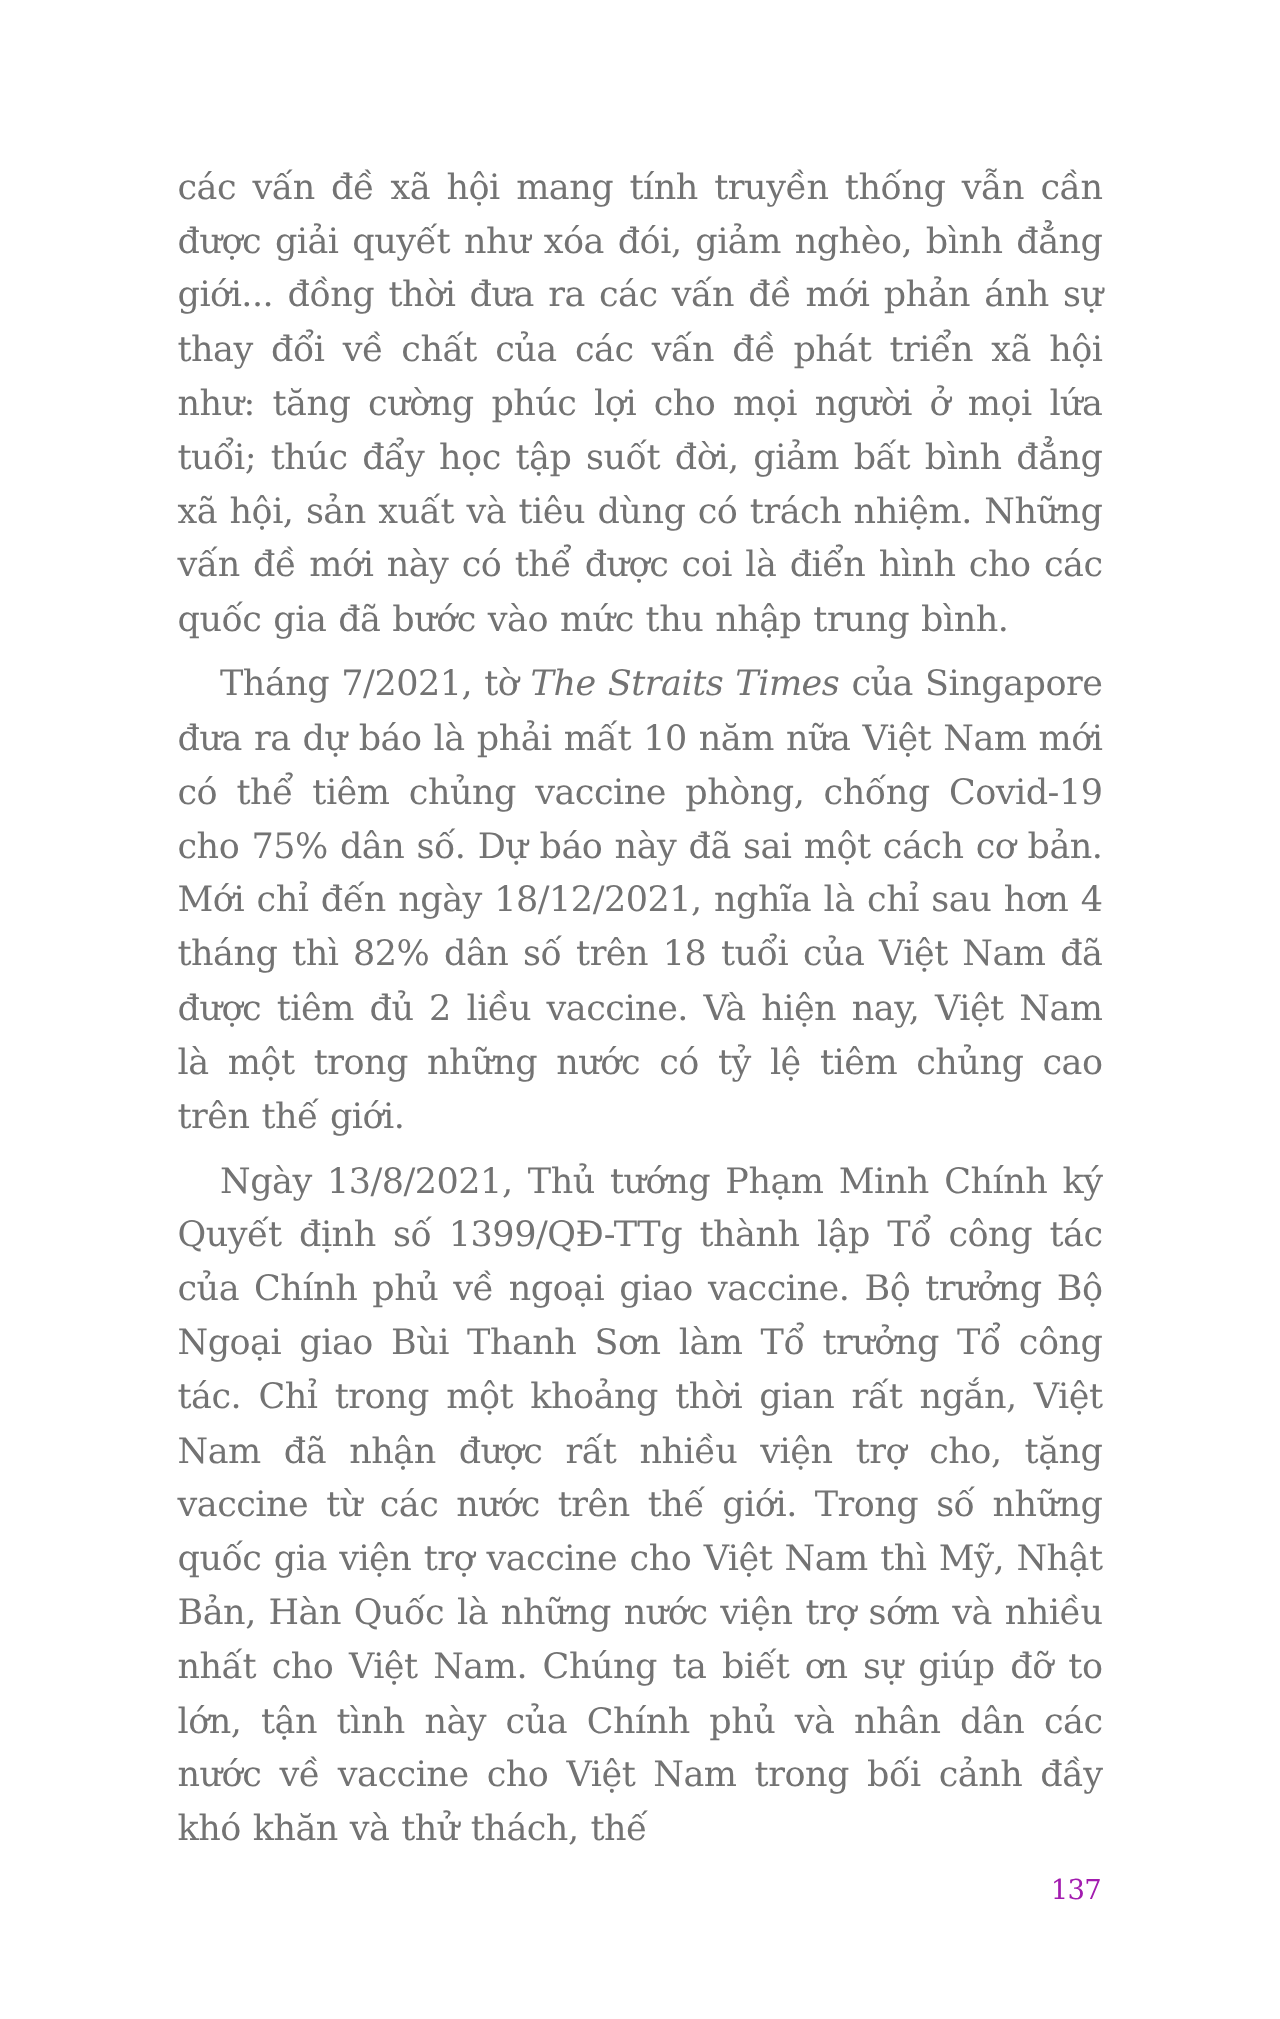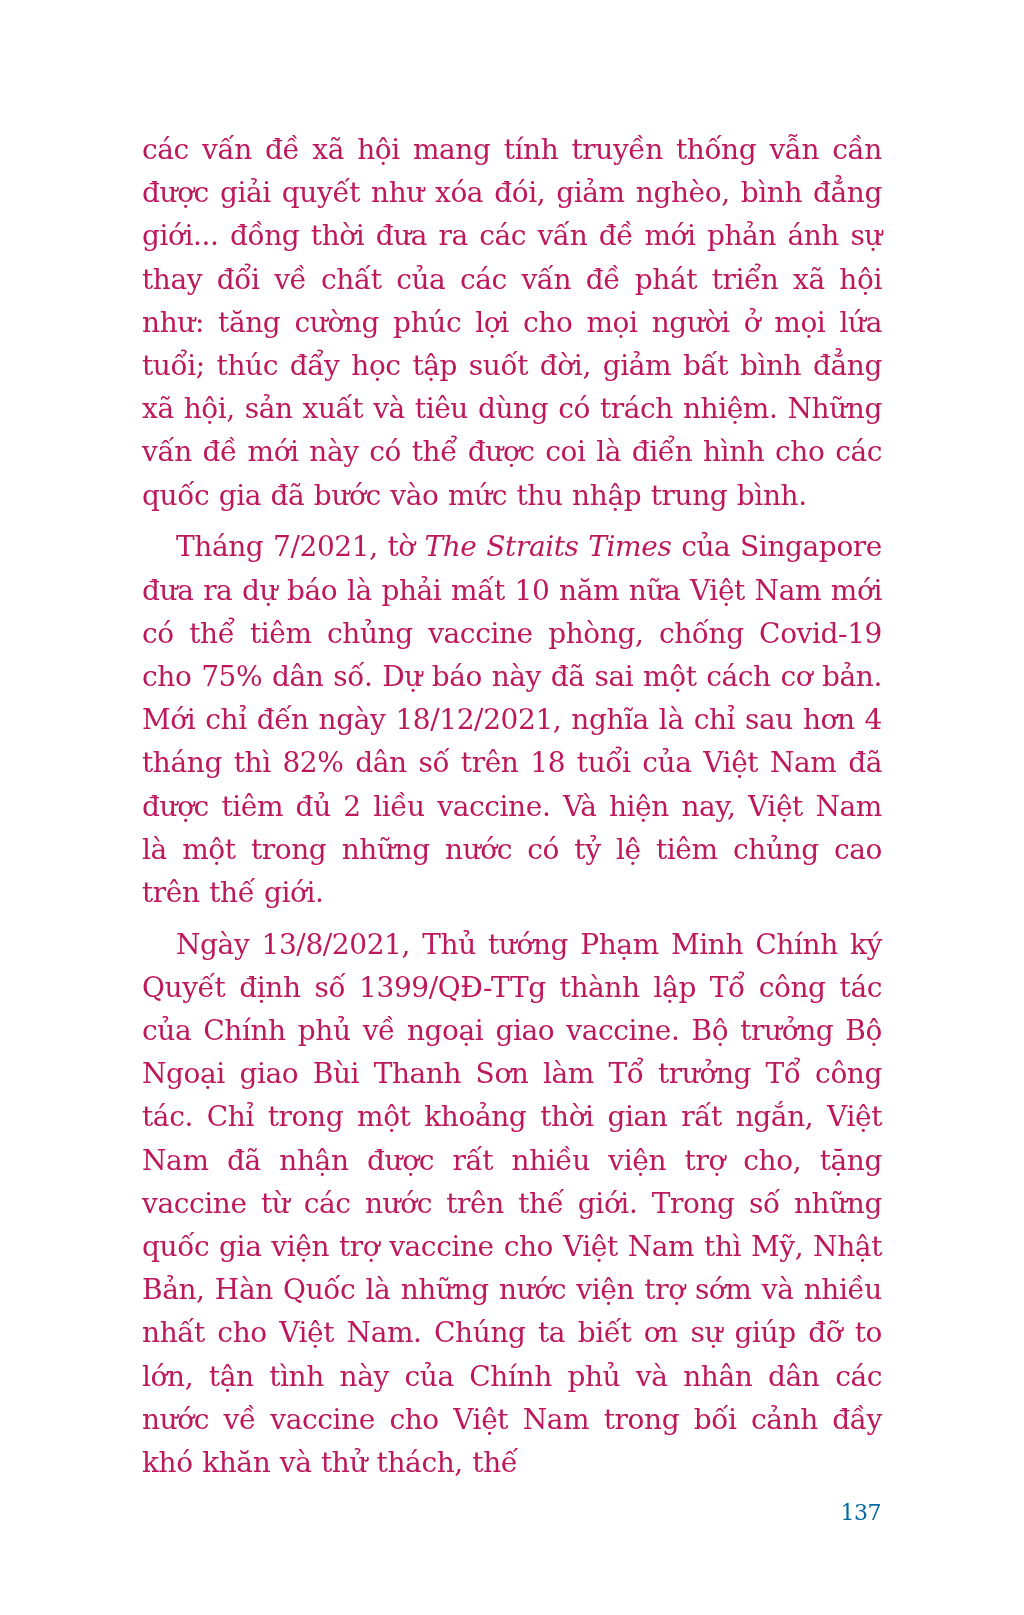--- a/index.html
+++ b/index.html
@@ -25,42 +25,42 @@
     position: absolute;
     left: 142px;
     top: 128px;
     width: 740px;
     font-family: "DejaVu Serif", "Liberation Serif", serif;
     font-size: 28px;
     line-height: 43.2px;
     text-align: justify;
     letter-spacing: -0.4px;
     word-spacing: 1px;
-    color: #be185d;
+    color: #737373;
   }
   .text-block p {
     margin: 0 0 8.5px 0;
     text-align: justify;
     text-align-last: left;
   }
   .text-block p.indent {
     text-indent: 34px;
   }
   .text-block p.first {
     text-indent: 0;
   }
   em.title {
   }
   .page-number {
     position: absolute;
     right: 143px;
     top: 1500px;
     font-family: "DejaVu Serif", "Liberation Serif", serif;
     font-size: 22px;
-    color: #0369a1;
+    color: #a21caf;
     letter-spacing: -0.5px;
   }
 </style>
 </head>
 <body>
 
 <div class="page">
   <div class="text-block">
     <p class="first">các vấn đề xã hội mang tính truyền thống vẫn cần được giải quyết như xóa đói, giảm nghèo, bình đẳng giới... đồng thời đưa ra các vấn đề mới phản ánh sự thay đổi về chất của các vấn đề phát triển xã hội như: tăng cường phúc lợi cho mọi người ở mọi lứa tuổi; thúc đẩy học tập suốt đời, giảm bất bình đẳng xã hội, sản xuất và tiêu dùng có trách nhiệm. Những vấn đề mới này có thể được coi là điển hình cho các quốc gia đã bước vào mức thu nhập trung bình.</p>
     <p class="indent"><span>Tháng 7/2021, tờ </span><em class="title">The Straits Times</em><span> của Singapore đưa ra dự báo là phải mất 10 năm nữa Việt Nam mới có thể tiêm chủng vaccine phòng, chống Covid-19 cho 75% dân số. Dự báo này đã sai một cách cơ bản. Mới chỉ đến ngày 18/12/2021, nghĩa là chỉ sau hơn 4 tháng thì 82% dân số trên 18 tuổi của Việt Nam đã được tiêm đủ 2 liều vaccine. Và hiện nay, Việt Nam là một trong những nước có tỷ lệ tiêm chủng cao trên thế giới.</span></p>

